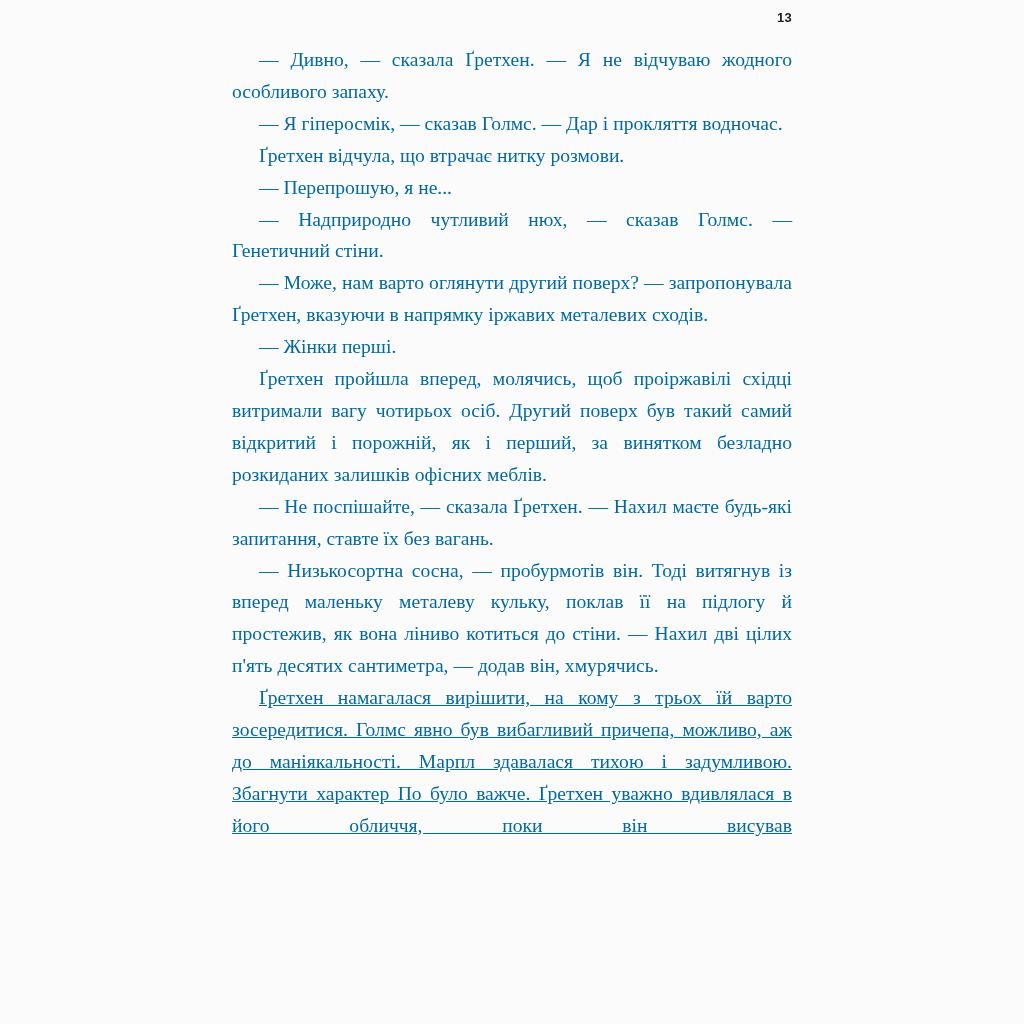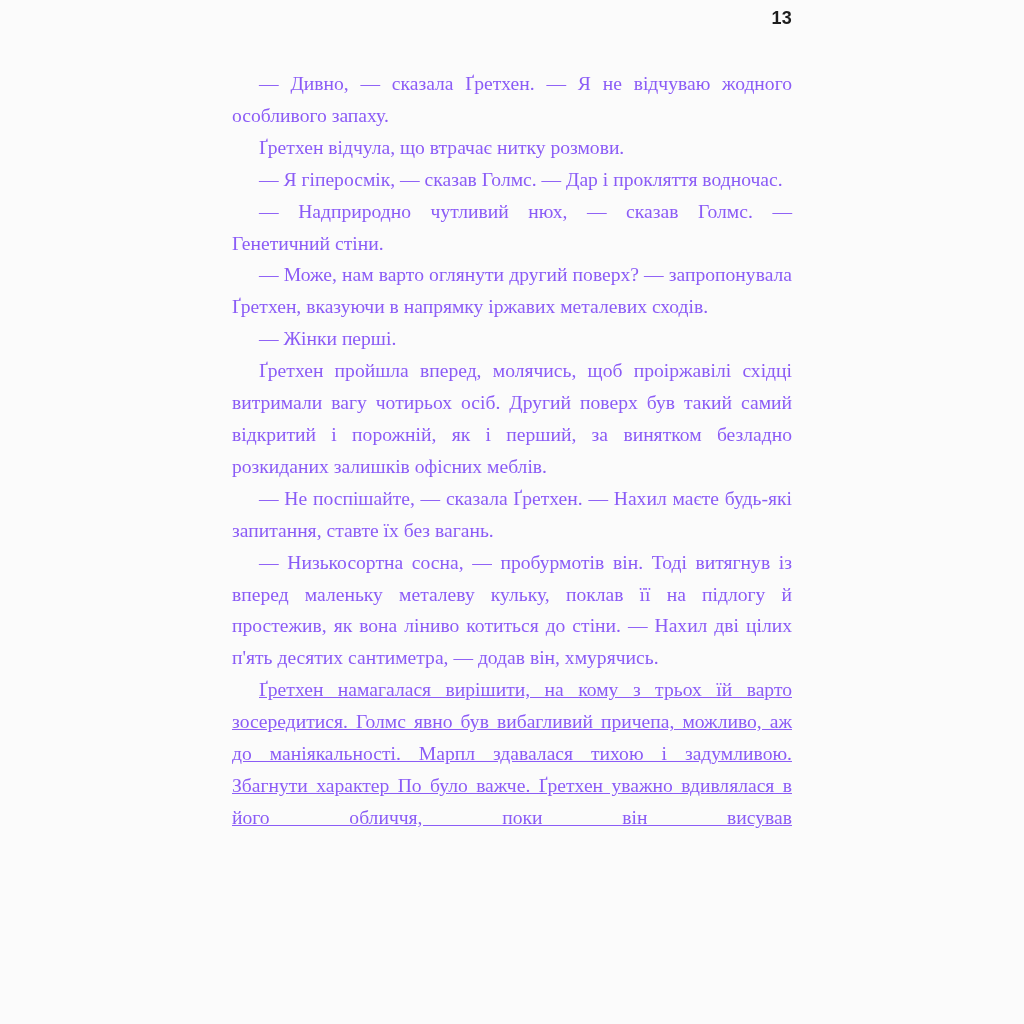--- a/index.html
+++ b/index.html
@@ -23,39 +23,39 @@
     box-sizing: border-box;
   }
 
   
   .folio {
     position: absolute;
     top: 8px;
     left: 0;
     width: 792px;
     text-align: right;
-    font-size: 18px;
+    font-size: 13px;
     line-height: 20px;
     color: #1d1d1d;
     letter-spacing: 0.3px;
     font-family: "Liberation Sans", "DejaVu Sans", sans-serif;
     font-weight: 600;
   }
 
   
   .text-block {
     position: absolute;
-    top: 68px;
+    top: 44px;
     left: 232px;
     width: 560px;
     font-size: 19.6px;
     line-height: 31.9px;
     text-align: justify;
     text-justify: inter-word;
-    color: #8b5cf6;
+    color: #0369a1;
     -webkit-font-smoothing: antialiased;
   }
 
   .text-block p {
     margin: 0;
     text-indent: 27px;
     text-align: justify;
     hyphens: manual;
   }
 
@@ -71,22 +71,23 @@
 </style>
 </head>
 <body>
 
 <div class="page">
 
   <div class="folio">13</div>
 
   <div class="text-block">
     <p>— Дивно, — сказала Ґретхен. — Я не відчуваю жодного особливого запаху.</p>
+    <p>— Я гіперосмік, — сказав Голмс. — Дар і прокляття водночас.</p>
     <p>Ґретхен відчула, що втрачає нитку розмови.</p>
-    <p>— Я гіперосмік, — сказав Голмс. — Дар і прокляття водночас.</p>
+    <p>— Перепрошую, я не...</p>
     <p>— Надприродно чутливий нюх, — сказав Голмс. — Генетичний стіни.</p>
     <p>— Може, нам варто оглянути другий поверх? — запропонувала Ґретхен, вказуючи в напрямку іржавих металевих сходів.</p>
     <p>— Жінки перші.</p>
     <p>Ґретхен пройшла вперед, молячись, щоб проіржавілі східці витримали вагу чотирьох осіб. Другий поверх був такий самий відкритий і порожній, як і перший, за винятком безладно розкиданих залишків офісних меблів.</p>
     <p>— Не поспішайте, — сказала Ґретхен. — Нахил маєте будь-які запитання, ставте їх без вагань.</p>
     <p>— Низькосортна сосна, — пробурмотів він. Тоді витягнув із вперед маленьку металеву кульку, поклав її на підлогу й простежив, як вона ліниво котиться до стіни. — Нахил дві цілих п'ять десятих сантиметра, — додав він, хмурячись.</p>
     <p class="clipped">Ґретхен намагалася вирішити, на кому з трьох їй варто зосередитися. Голмс явно був вибагливий причепа, можливо, аж до маніякальності. Марпл здавалася тихою і задумливою. Збагнути характер По було важче. Ґретхен уважно вдивлялася в його обличчя, поки він висував</p>
   </div>
 
 </div>

